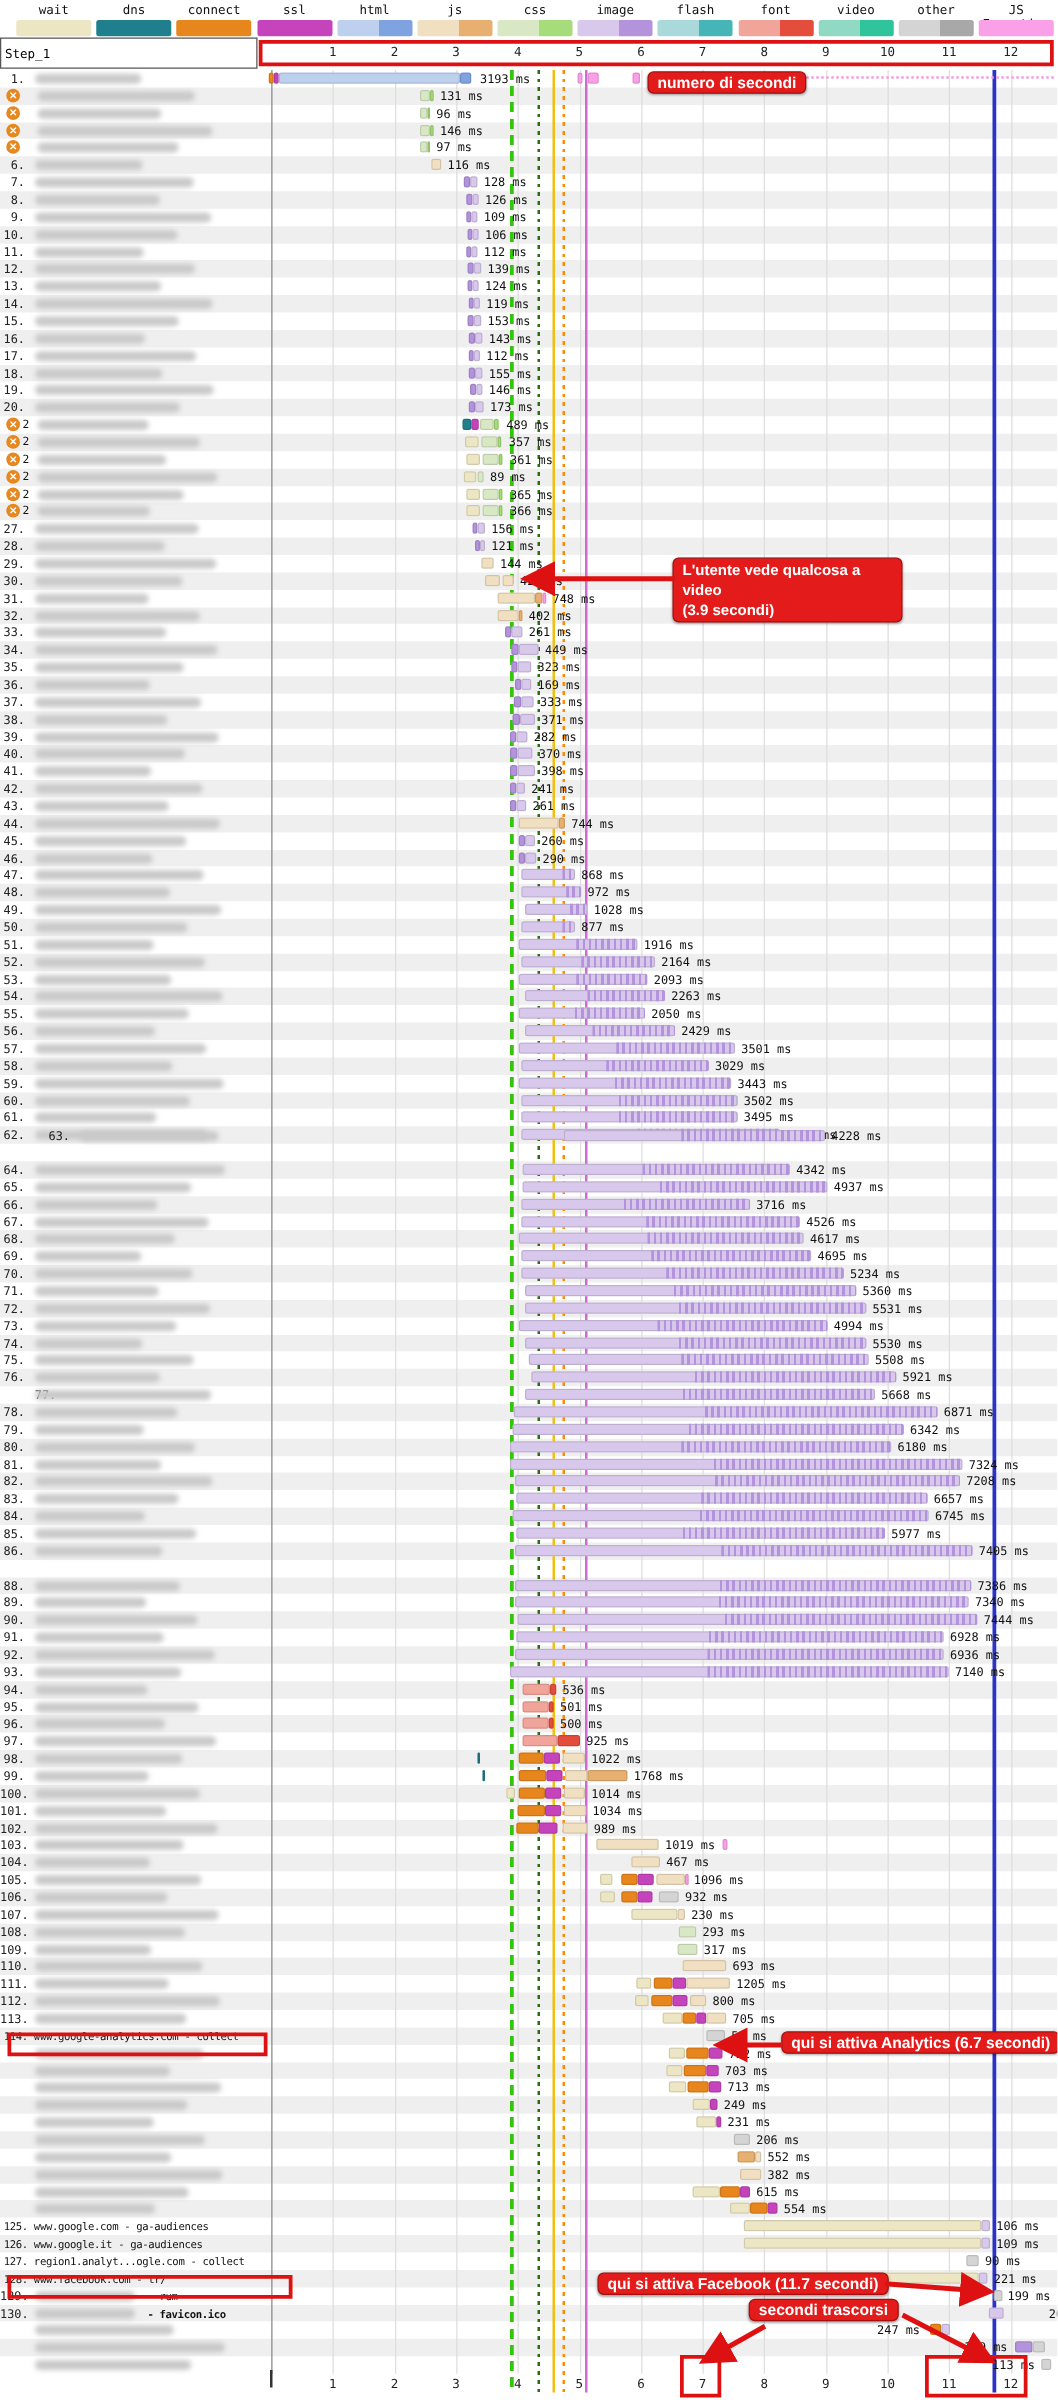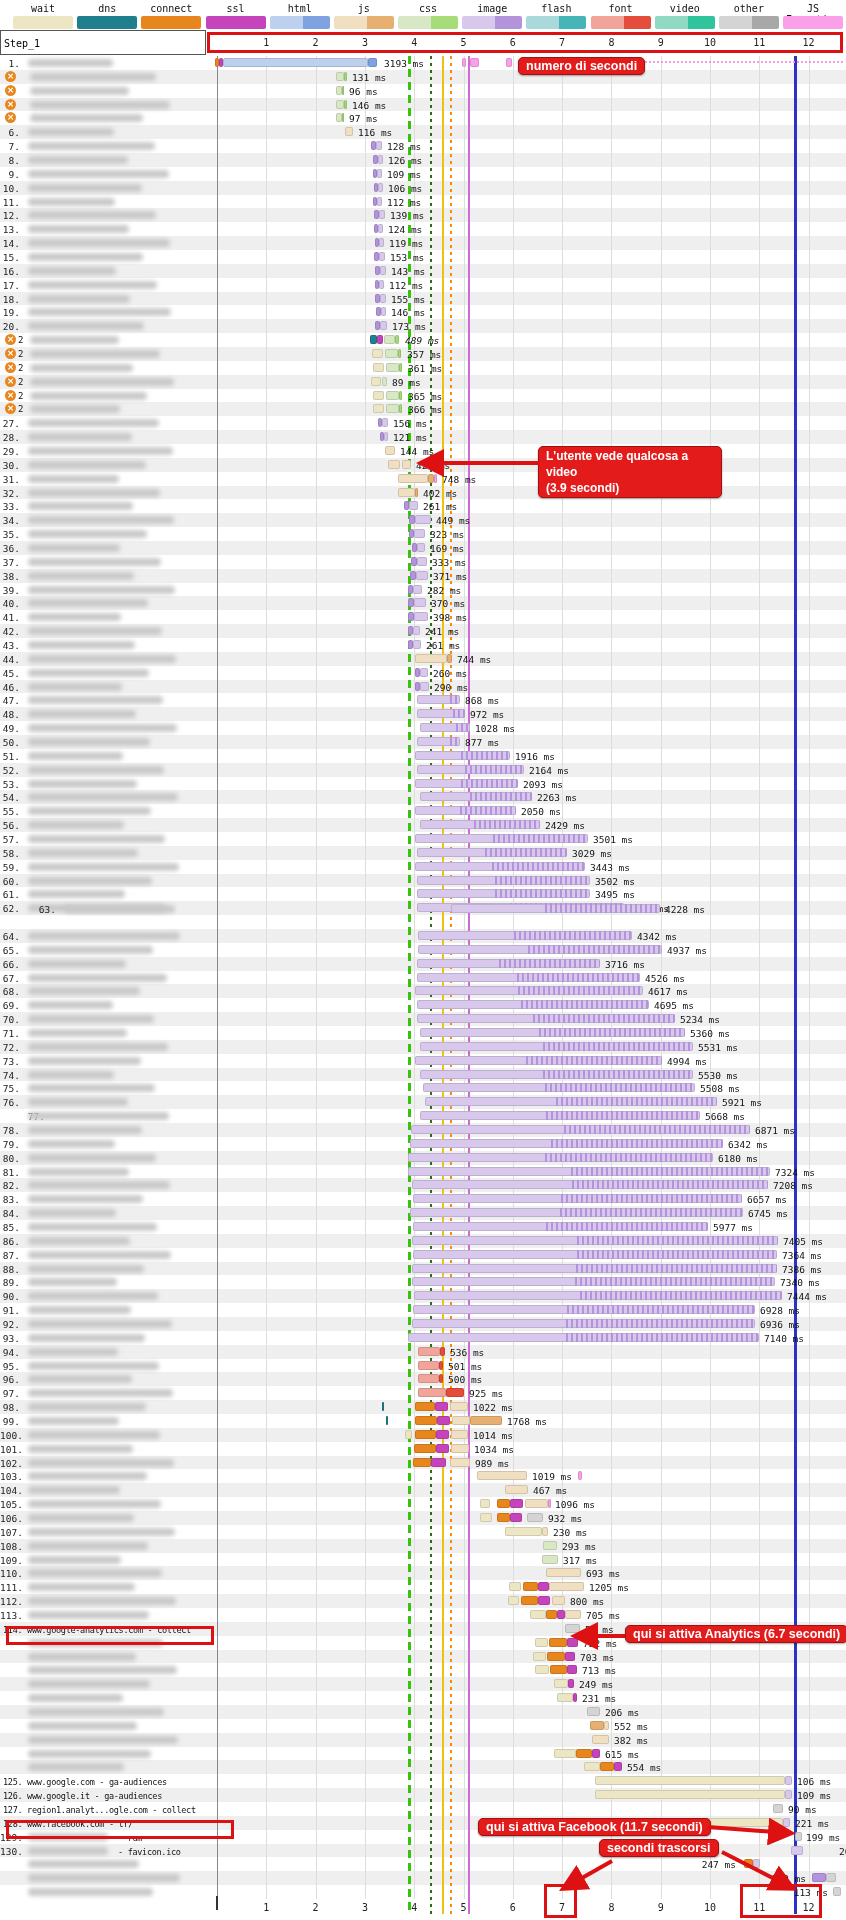--- a/index.html
+++ b/index.html
@@ -325,21 +325,21 @@
         <div class="mslabel" style="top: 2px; left: 392px;">173 ms</div>
       </div>
       <div class="abs" style="left: 0px; top: 277.14px; width: 846px; height: 13.857px;">
         <div class="erricon" style="left: 5px; top: 1px;">✕</div>
         <div class="errcount" style="left: 18px; top: 2px;">2</div>
         <div class="blurblob" style="left: 30px; top: 3px; width: 89px;"></div>
         <div class="barseg" style="left: 370px; top: 2px; width: 7px; background: rgb(31, 127, 140);"></div>
         <div class="barseg" style="left: 377px; top: 2px; width: 6px; background: rgb(197, 68, 188);"></div>
         <div class="barseg" style="left: 384px; top: 2px; width: 11px; background: rgb(216, 232, 196);"></div>
         <div class="barseg" style="left: 395px; top: 2px; width: 4px; background: rgb(166, 220, 122);"></div>
-        <div class="mslabel" style="top: 2px; left: 405px; font-style: italic;">489 ms</div>
+        <div class="mslabel" style="top: 2px; left: 405px;">489 ms</div>
       </div>
       <div class="abs" style="left: 0px; top: 291px; width: 846px; height: 13.857px;">
         <div class="erricon" style="left: 5px; top: 1px;">✕</div>
         <div class="errcount" style="left: 18px; top: 2px;">2</div>
         <div class="blurblob" style="left: 30px; top: 3px; width: 130px;"></div>
         <div class="barseg" style="left: 372px; top: 2px; width: 11px; background: rgb(236, 230, 196);"></div>
         <div class="barseg" style="left: 385px; top: 2px; width: 13px; background: rgb(216, 232, 196);"></div>
         <div class="barseg" style="left: 398px; top: 2px; width: 3px; background: rgb(166, 220, 122);"></div>
         <div class="mslabel" style="top: 2px; left: 407px;">357 ms</div>
       </div>
@@ -830,28 +830,20 @@
         </div>
         <div class="mslabel" style="top: 2px; left: 713px;">5977 ms</div>
       </div>
       <div class="abs" style="left: 0px; top: 1177.85px; width: 846px; height: 13.857px;">
         <div class="rownum" style="left: 0px; top: 2px;">86.</div>
         <div class="blurblob" style="left: 28px; top: 3px; width: 102px;"></div>
         <div class="barseg" style="left: 412px; top: 2px; width: 366px; background: rgb(216, 200, 236);">
           <div class="stripes" style="width: 55%;"></div>
         </div>
         <div class="mslabel" style="top: 2px; left: 783px;">7405 ms</div>
-      </div>
-      <div class="abs" style="left: 0px; top: 1191.7px; width: 846px; height: 13.857px;">
-        <div class="rownum" style="left: 0px; top: 2px;">87.</div>
-        <div class="blurblob" style="left: 28px; top: 3px; width: 143px;"></div>
-        <div class="barseg" style="left: 413px; top: 2px; width: 364px; background: rgb(216, 200, 236);">
-          <div class="stripes" style="width: 55%;"></div>
-        </div>
-        <div class="mslabel" style="top: 2px; left: 782px;">7364 ms</div>
       </div>
       <div class="abs" style="left: 0px; top: 1205.56px; width: 846px; height: 13.857px;">
         <div class="rownum" style="left: 0px; top: 2px;">88.</div>
         <div class="blurblob" style="left: 28px; top: 3px; width: 116px;"></div>
         <div class="barseg" style="left: 412px; top: 2px; width: 365px; background: rgb(216, 200, 236);">
           <div class="stripes" style="width: 55%;"></div>
         </div>
         <div class="mslabel" style="top: 2px; left: 782px;">7386 ms</div>
       </div>
       <div class="abs" style="left: 0px; top: 1219.42px; width: 846px; height: 13.857px;">
@@ -1143,21 +1135,21 @@
       </div>
       <div class="abs" style="left: 0px; top: 1773.7px; width: 846px; height: 13.857px;">
         <div class="rownum" style="left: 0px; top: 2px;">129.</div>
         <div class="rowname" style="left: 118px; top: 3px;">- rum</div>
         <div class="blurblob" style="left: 28px; top: 3px; width: 80px;"></div>
         <div class="barseg" style="left: 795px; top: 2px; width: 7px; background: rgb(212, 212, 212);"></div>
         <div class="mslabel" style="top: 2px; left: 806px;">199 ms</div>
       </div>
       <div class="abs" style="left: 0px; top: 1787.55px; width: 846px; height: 13.857px;">
         <div class="rownum" style="left: 0px; top: 2px;">130.</div>
-        <div class="rowname" style="left: 118px; top: 3px;">- favicon.ico</div>
+        <div class="rowname" style="left: 118px; top: 3px; font-weight: bold;">- favicon.ico</div>
         <div class="blurblob" style="left: 28px; top: 3px; width: 80px;"></div>
         <div class="barseg" style="left: 791px; top: 2px; width: 12px; background: rgb(216, 200, 236);"></div>
         <div class="mslabel" style="top: 2px; left: 808px; margin-left: 31px;">200 ms</div>
       </div>
       <div class="abs" style="left: 0px; top: 1801.41px; width: 846px; height: 13.857px;">
         <div class="blurblob" style="left: 28px; top: 3px; width: 111px;"></div>
         <div class="barseg" style="left: 744px; top: 2px; width: 9px; background: rgb(232, 134, 30);"></div>
         <div class="barseg" style="left: 753px; top: 2px; width: 7px; background: rgb(216, 200, 236);"></div>
         <div class="mslabel" style="top: 2px; left: 678px; width: 58px; text-align: right;">247 ms</div>
       </div>

